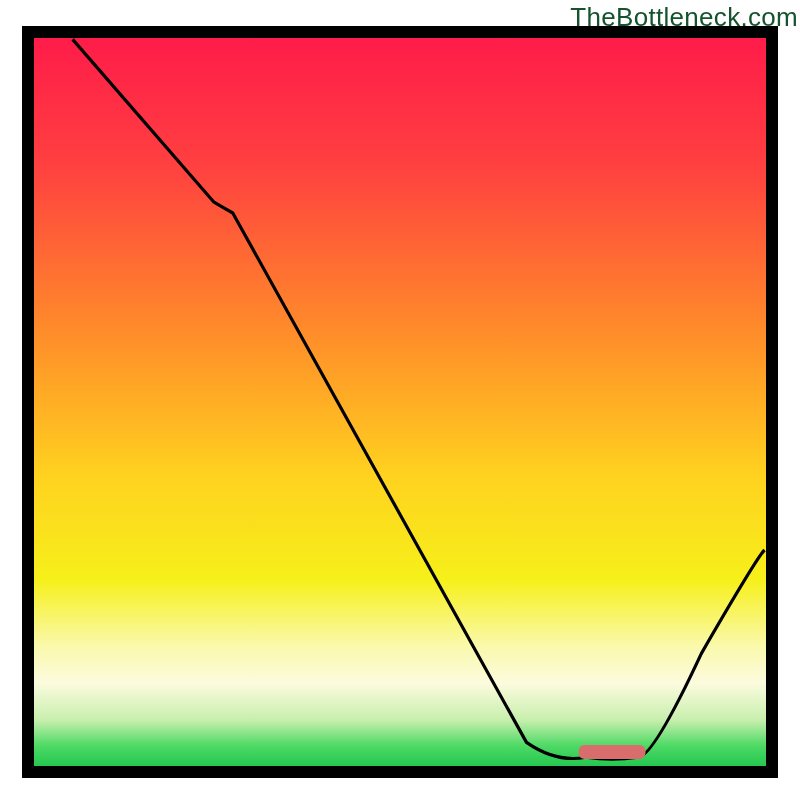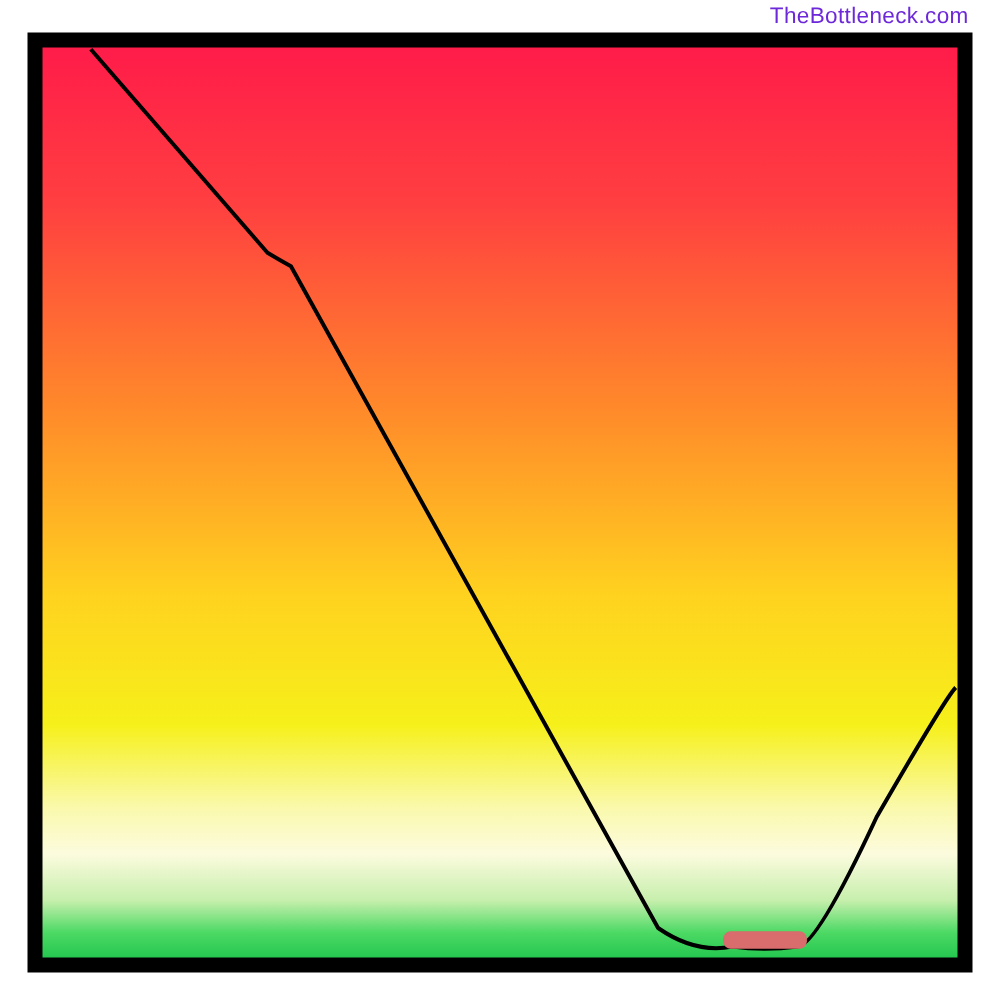--- a/index.html
+++ b/index.html
@@ -15,23 +15,23 @@
     position: absolute;
     left: 0;
     top: 0;
     width: 800px;
     height: 800px;
     box-sizing: border-box;
   }
   .watermark {
     position: absolute;
     top: 2px;
-    right: 25px;
-    color: #6d28d9;
-    font-size: 18px;
+    right: 2px;
+    color: #14532d;
+    font-size: 26px;
     font-weight: 400;
     letter-spacing: 0.3px;
   }
   .plot {
     position: absolute;
     left: 0;
     top: 0;
   }
 </style>
 </head>

